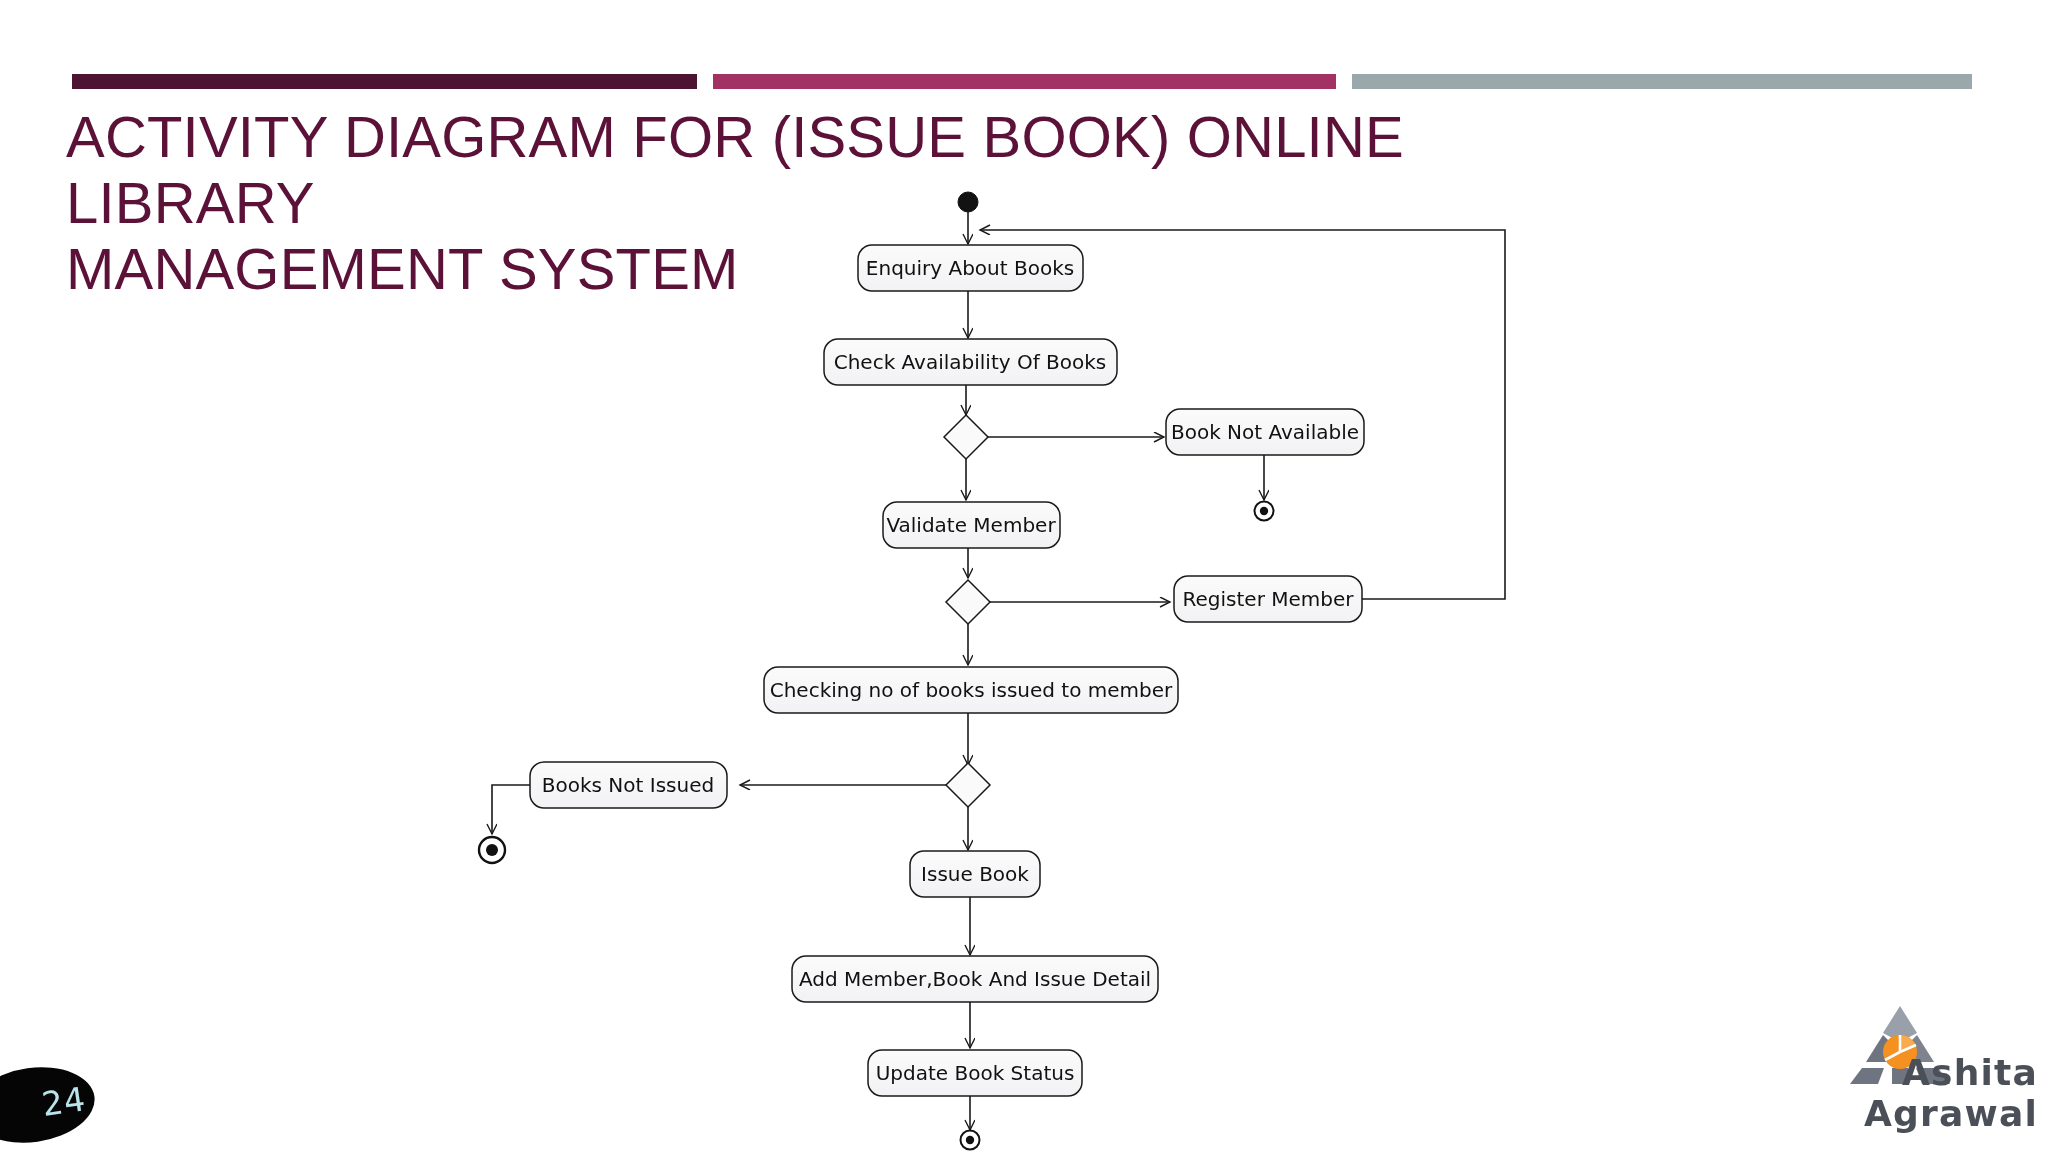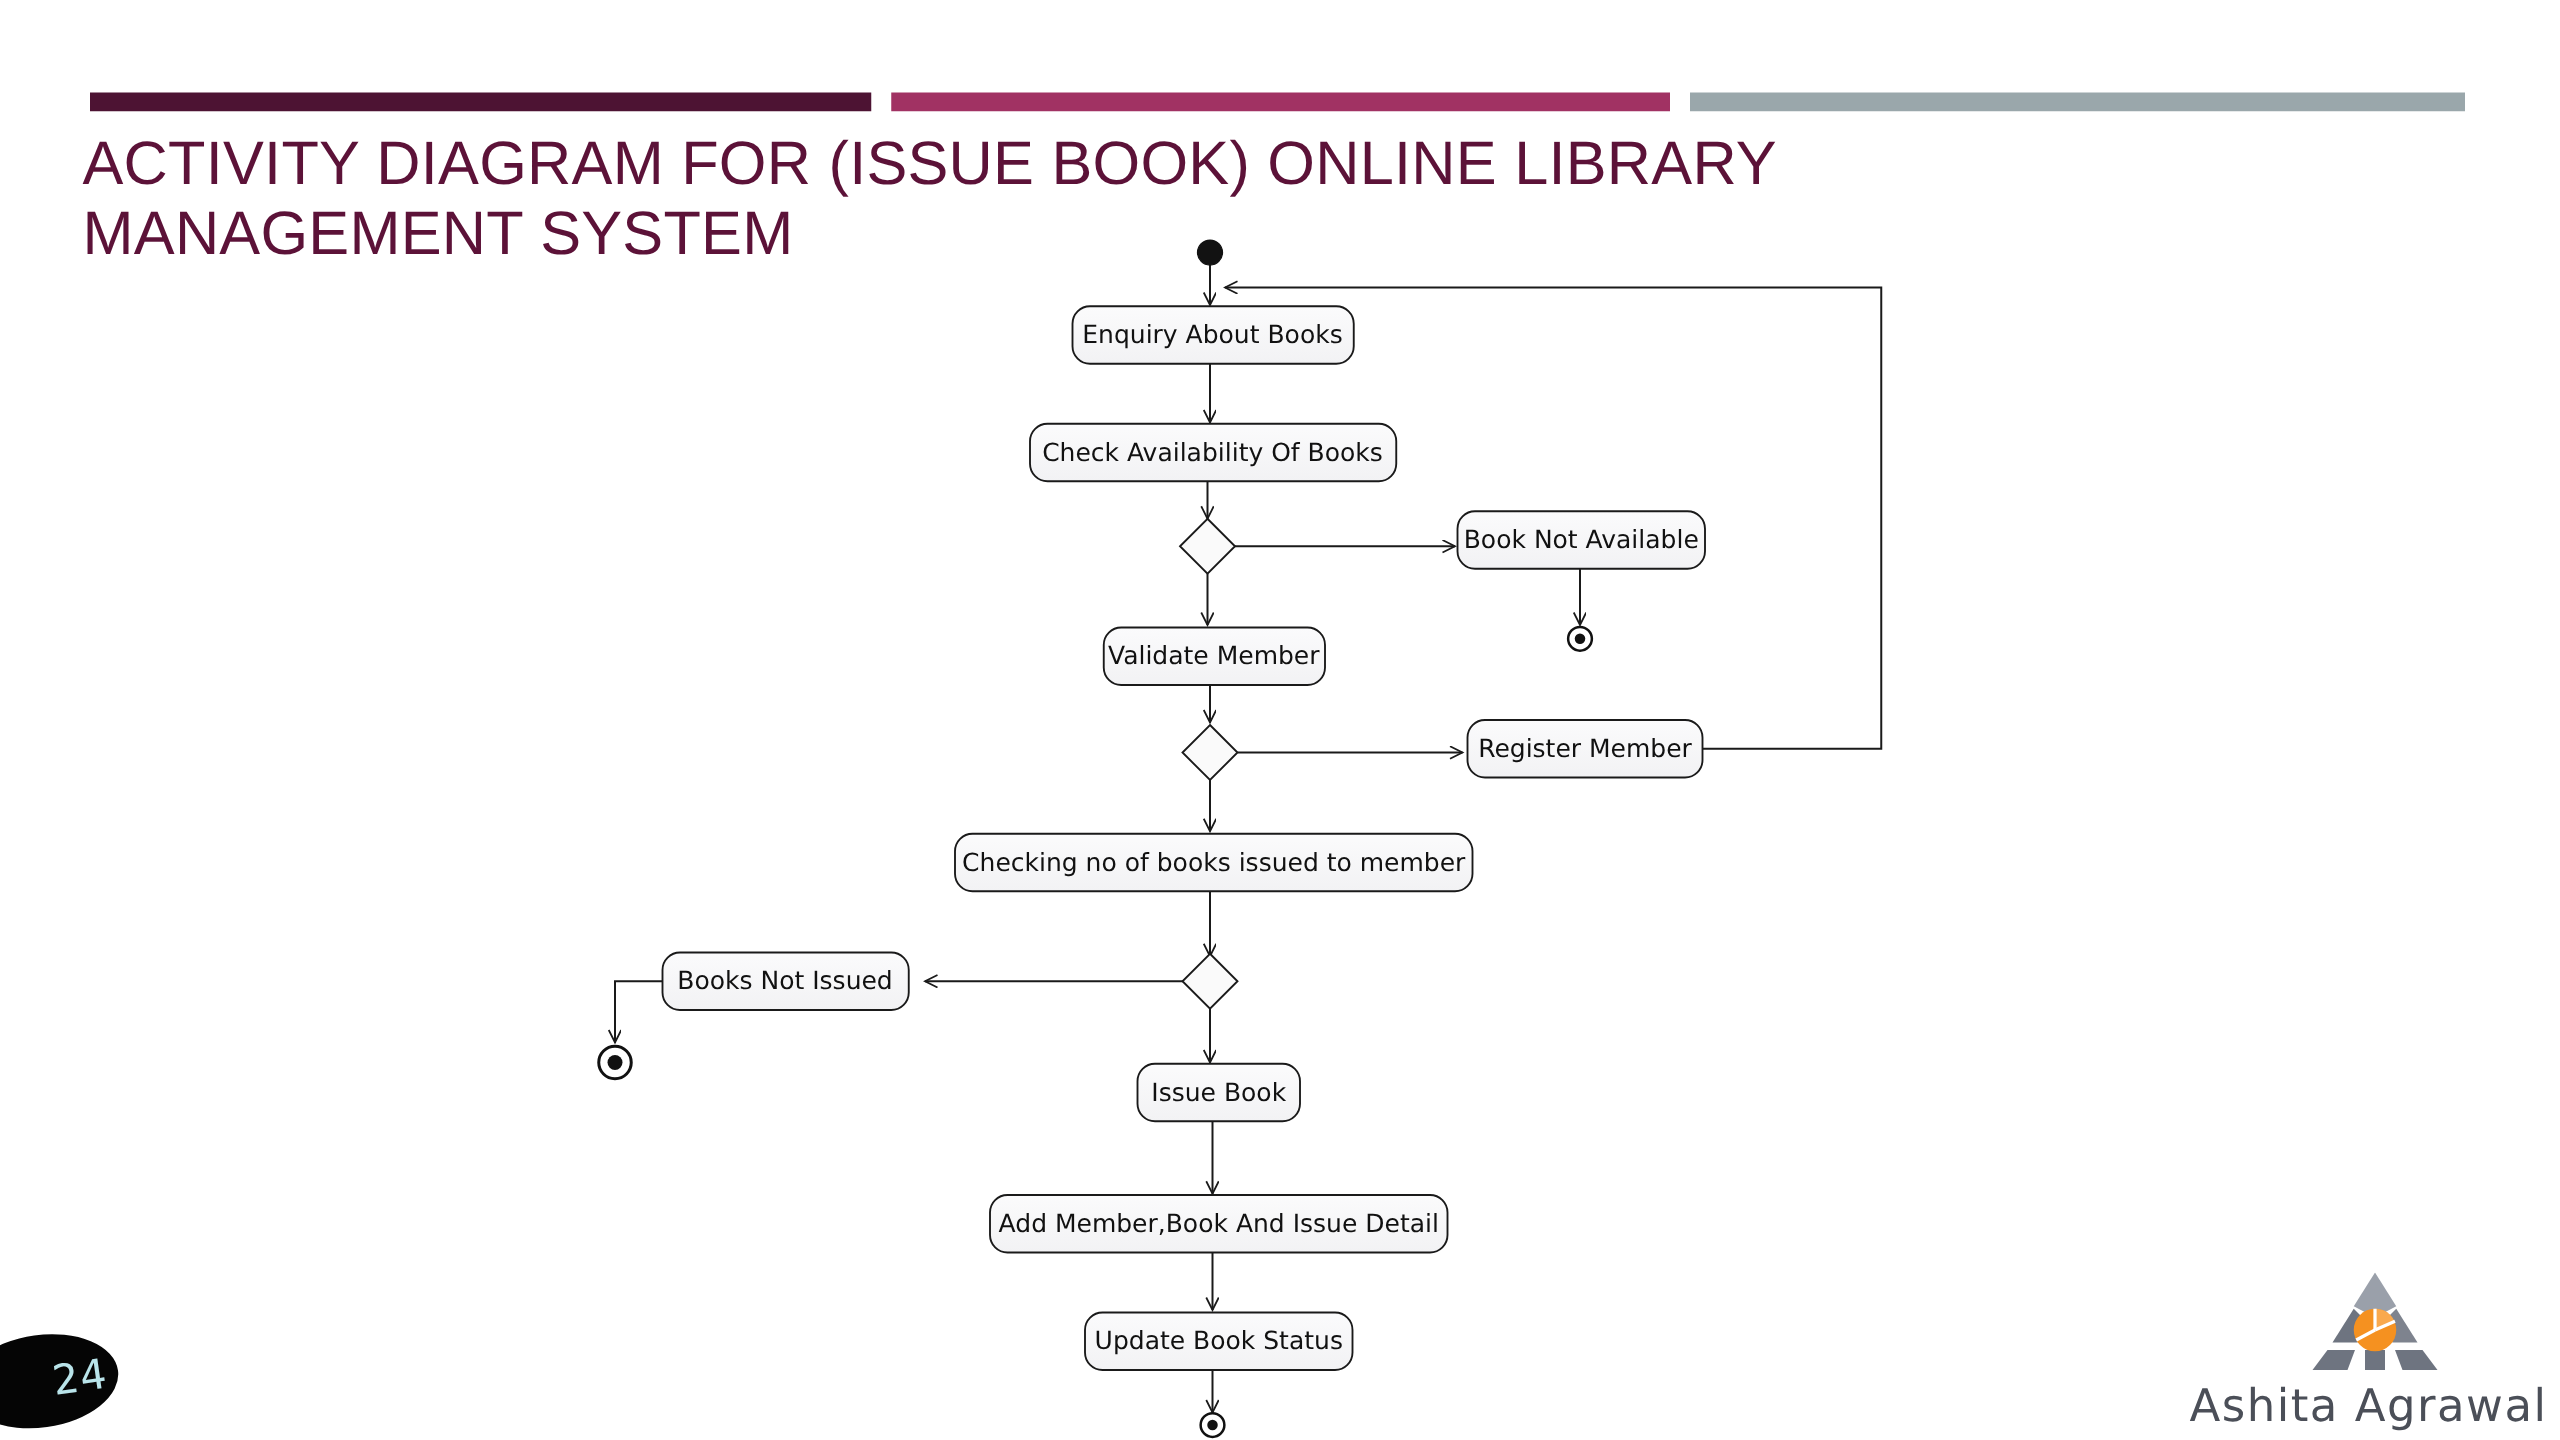--- a/index.html
+++ b/index.html
@@ -25,21 +25,21 @@
   .bar-mid    { left: 713px;  width: 623px;  background: #a13263; }
   .bar-light  { left: 1352px; width: 620px;  background: #9aa7ab; }
 
   
   .slide-title {
     position: absolute;
     left: 66px;
     top: 104px;
     width: 1600px;
     color: #5c1238;
-    font-size: 49px;
+    font-size: 58px;
     font-weight: 400;
     line-height: 1.14;
     letter-spacing: 0.2px;
     white-space: pre-line;
   }
 
   
   #diagram-canvas {
     position: absolute;
     left: 0;
@@ -72,23 +72,24 @@
     font-size: 33px;
     font-family: "DejaVu Sans", sans-serif;
     transform: rotate(-8deg);
     letter-spacing: 1px;
   }
 
   
   .brand {
     position: absolute;
     right: 10px;
-    bottom: 4px;
+    bottom: 16px;
     width: 300px;
     height: 130px;
+    font-weight: bold;
   }
   .brand-name {
     position: absolute;
     left: 0;
     bottom: 2px;
     width: 300px;
     text-align: right;
     color: #4b4f58;
     font-size: 36px;
     font-family: "DejaVu Sans", sans-serif;

